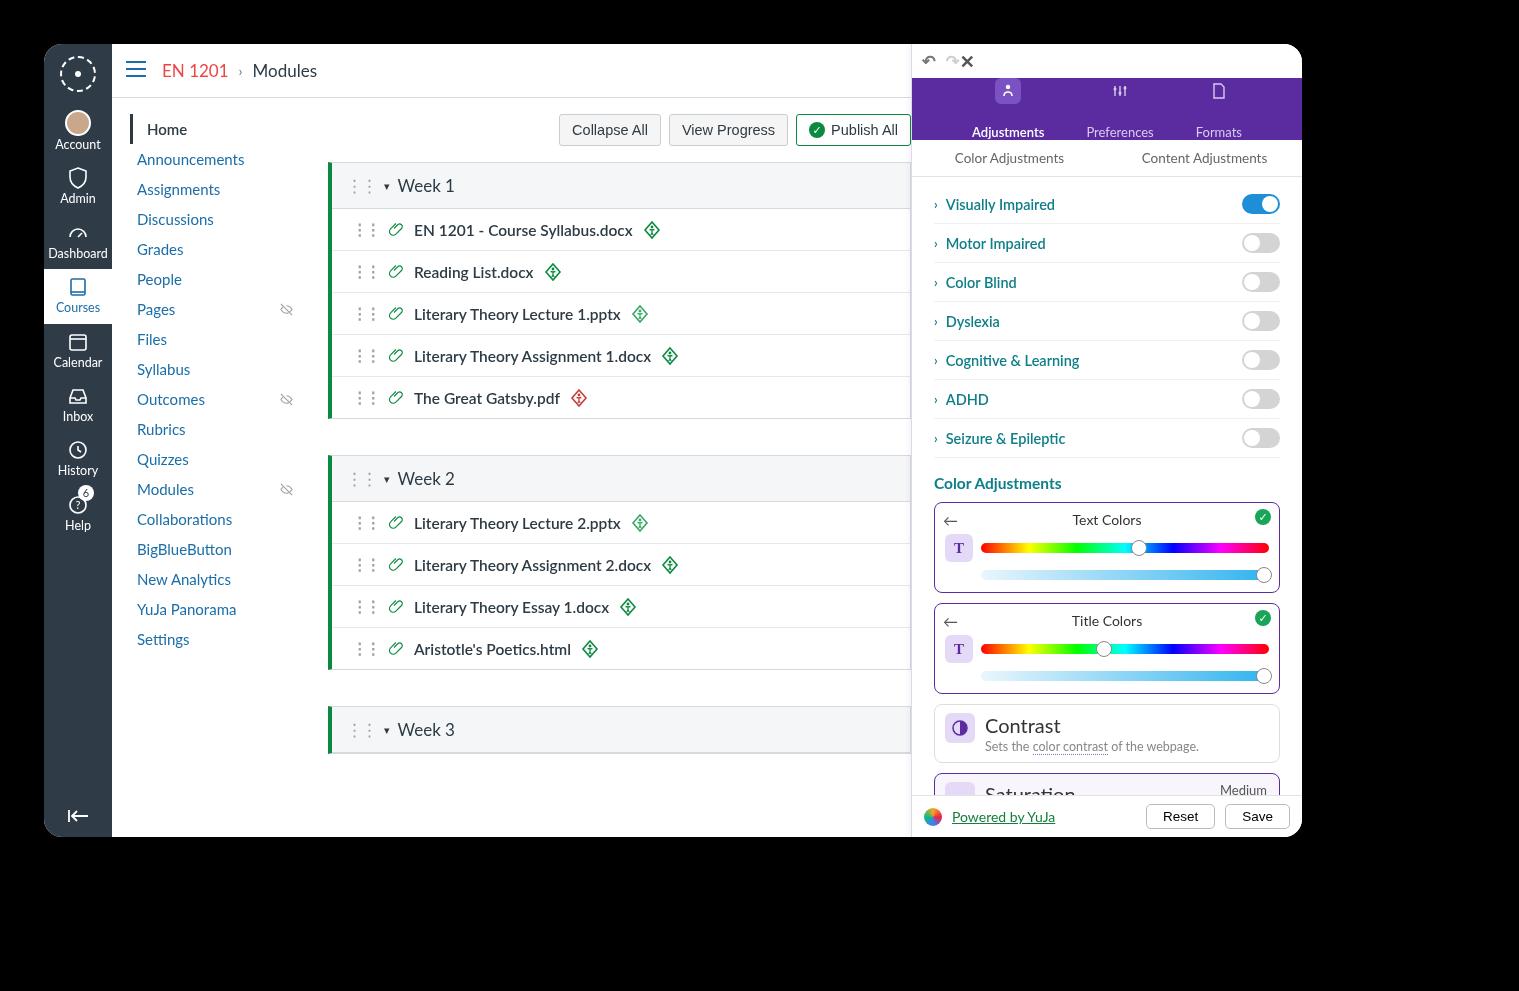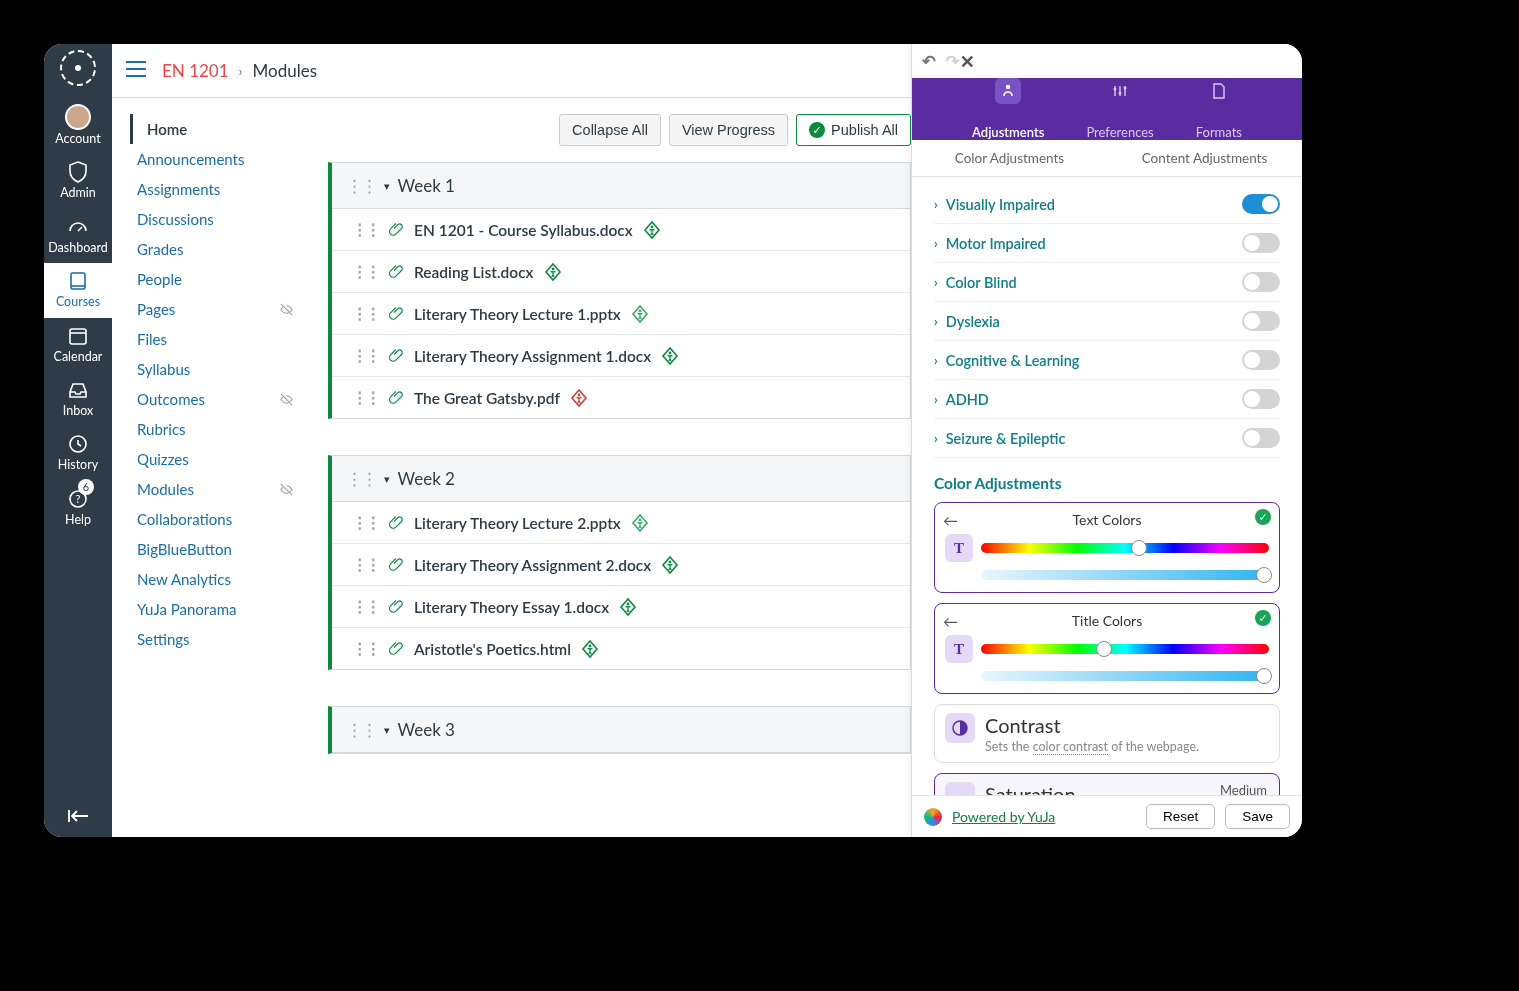--- a/index.html
+++ b/index.html
@@ -20,20 +20,21 @@
     border-radius: 18px;
     overflow: hidden;
     box-shadow: 0 0 0 1px rgba(0,0,0,0.3);
   }
   
   .global-nav {
     position: absolute; left: 0; top: 0; bottom: 0;
     width: 68px;
     background: #2f3b46;
     display: flex; flex-direction: column; align-items: center;
+    padding-top: 6px;
     color: #fff;
   }
   .gnav-logo {
     width: 36px; height: 36px; border-radius: 50%;
     border: 2px dashed #fff;
     margin: 6px 0 12px;
     display:flex;align-items:center;justify-content:center;
   }
   .gnav-item {
     width: 68px; text-align: center; padding: 6px 0 8px;

